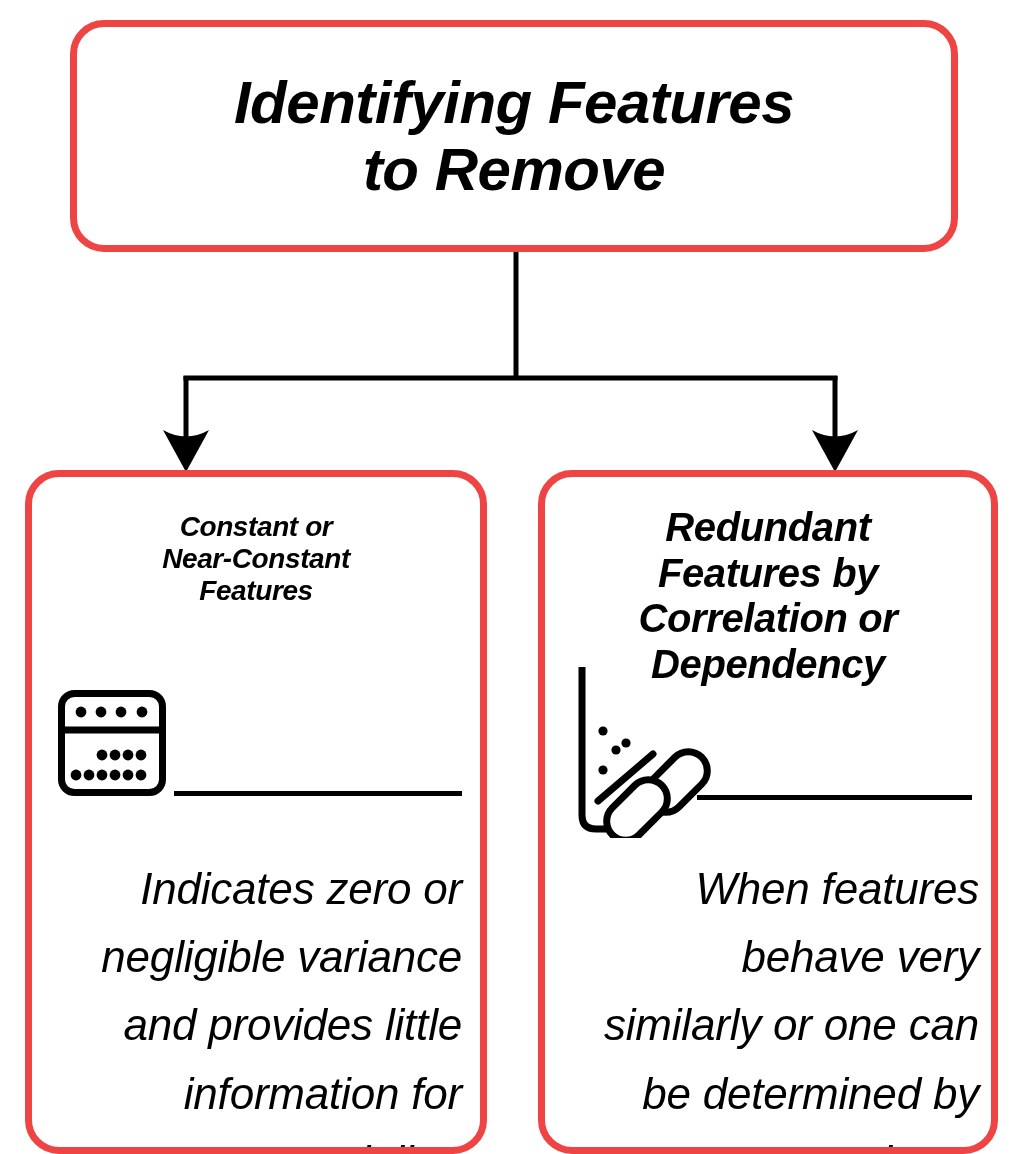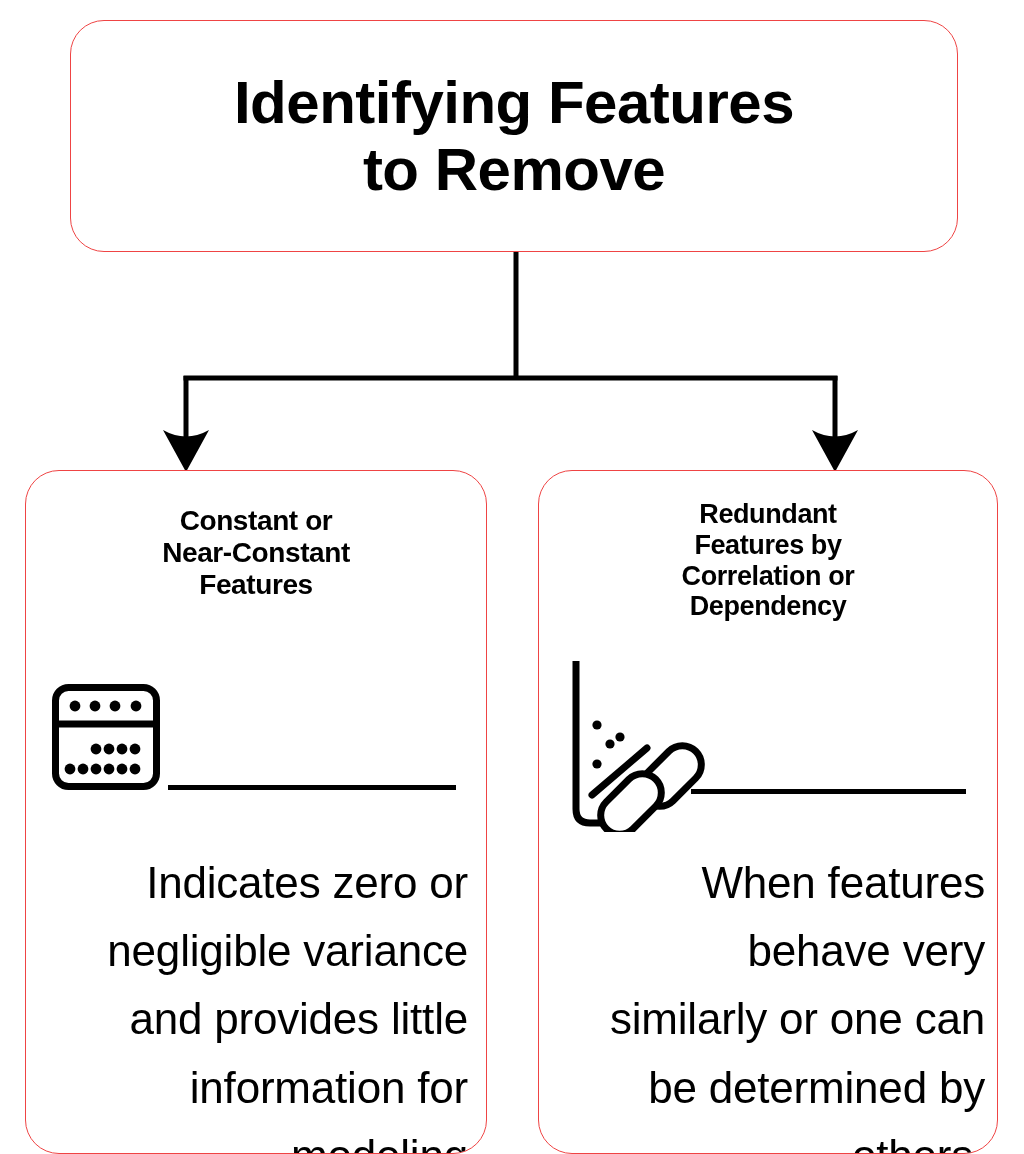--- a/index.html
+++ b/index.html
@@ -31,23 +31,24 @@
     height: 1154px;
     pointer-events: none;
     z-index: 1;
   }
 
   
   .node-box {
     position: absolute;
     box-sizing: border-box;
     background: #ffffff;
-    border: 1px solid #ef4444;
+    border: 7px solid #ef4444;
     border-radius: 34px;
     z-index: 2;
+    font-style: italic;
   }
 
   
   #root-node {
     left: 70px;
     top: 20px;
     width: 888px;
     height: 232px;
     display: flex;
     align-items: center;
@@ -95,21 +96,21 @@
     line-height: 1.14;
     text-align: center;
     letter-spacing: -0.4px;
     white-space: pre-line;
     padding: 0 10px;
     box-sizing: border-box;
     z-index: 3;
   }
   #child-node-1 .child-heading {
     top: 28px;
-    font-size: 27px;
+    font-size: 40px;
   }
 
   .child-icon {
     position: absolute;
     z-index: 2;
   }
   #child-icon-0 {
     left: 25px;
     top: 212px;
   }

